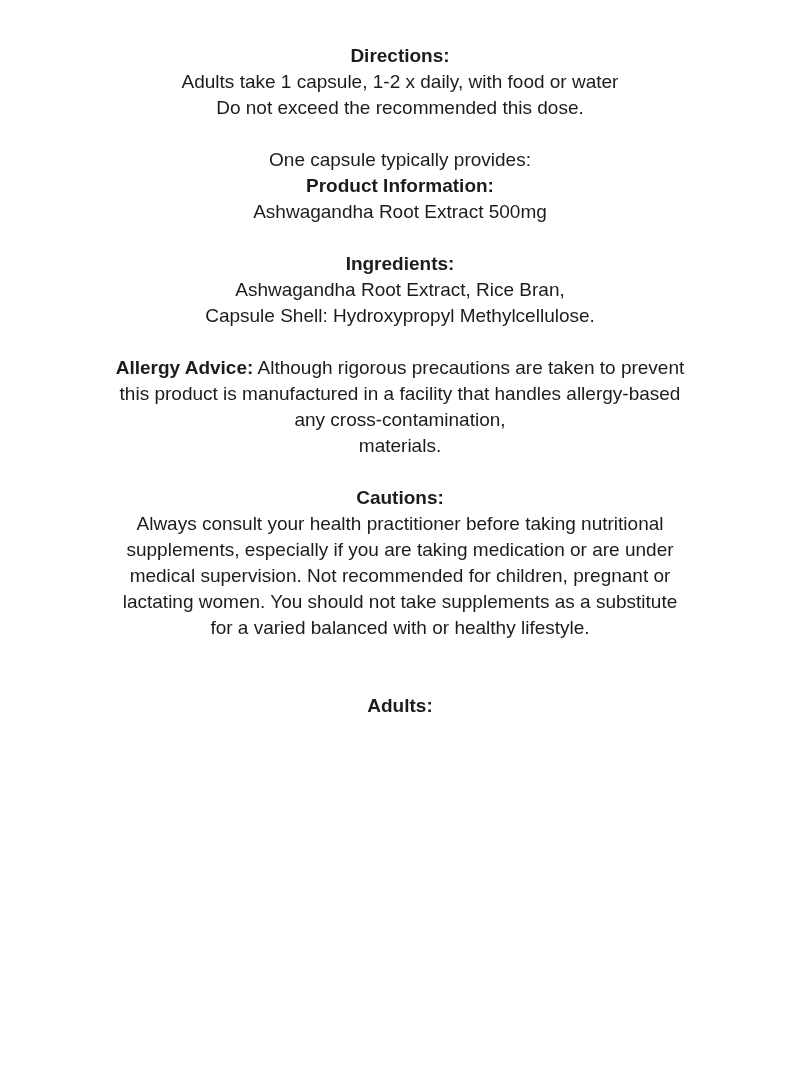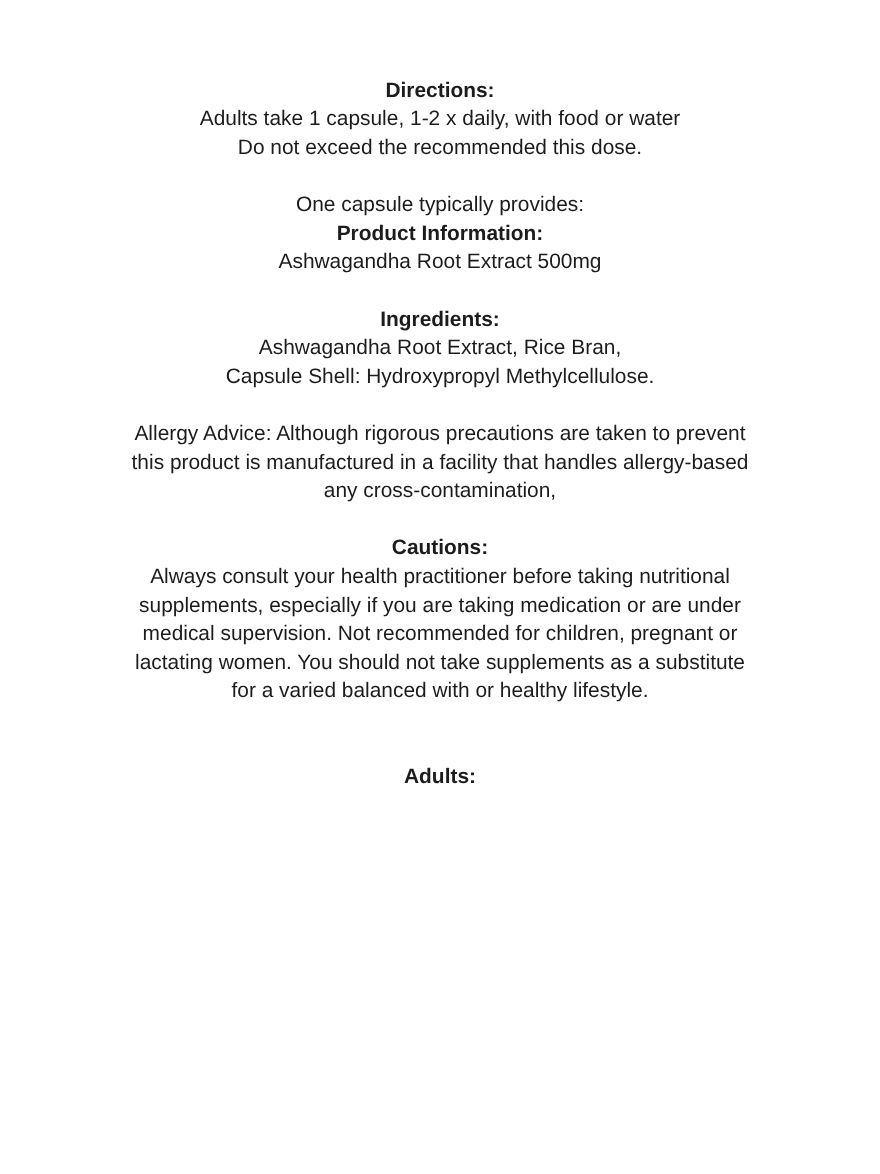--- a/index.html
+++ b/index.html
@@ -7,30 +7,30 @@
     width: 800px;
     height: 1067px;
     background: #ffffff;
     color: #1c1c1c;
     font-family: "Liberation Sans", sans-serif;
     overflow: hidden;
   }
   .page {
     width: 680px;
     margin: 0 auto;
-    padding-top: 70px;
+    padding-top: 43px;
     text-align: center;
   }
   .line {
     font-size: 19px;
     line-height: 26px;
     white-space: nowrap;
   }
   .heading { font-weight: 700; }
-  .heading-inline { font-weight: 400; }
+  .heading-inline { font-weight: 700; }
   .gap { height: 26px; }
   .gap-large { height: 52px; }
 </style>
 </head>
 <body>
 
 <div class="page">
 
   <section>
     <div class="line heading">Directions:</div>
@@ -53,20 +53,21 @@
     <div class="line">Ashwagandha Root Extract, Rice Bran,</div>
     <div class="line">Capsule Shell: Hydroxypropyl Methylcellulose.</div>
   </section>
 
   <div class="gap"></div>
 
   <section>
     <div class="line"><span class="heading-inline">Allergy Advice:</span> <span>Although rigorous precautions are taken to prevent</span></div>
     <div class="line">this product is manufactured in a facility that handles allergy-based</div>
     <div class="line">any cross-contamination,</div>
+    <div class="line">materials.</div>
   </section>
 
   <div class="gap"></div>
 
   <section>
     <div class="line heading">Cautions:</div>
     <div class="line">Always consult your health practitioner before taking nutritional</div>
     <div class="line">supplements, especially if you are taking medication or are under</div>
     <div class="line">medical supervision. Not recommended for children, pregnant or</div>
     <div class="line">lactating women. You should not take supplements as a substitute</div>

